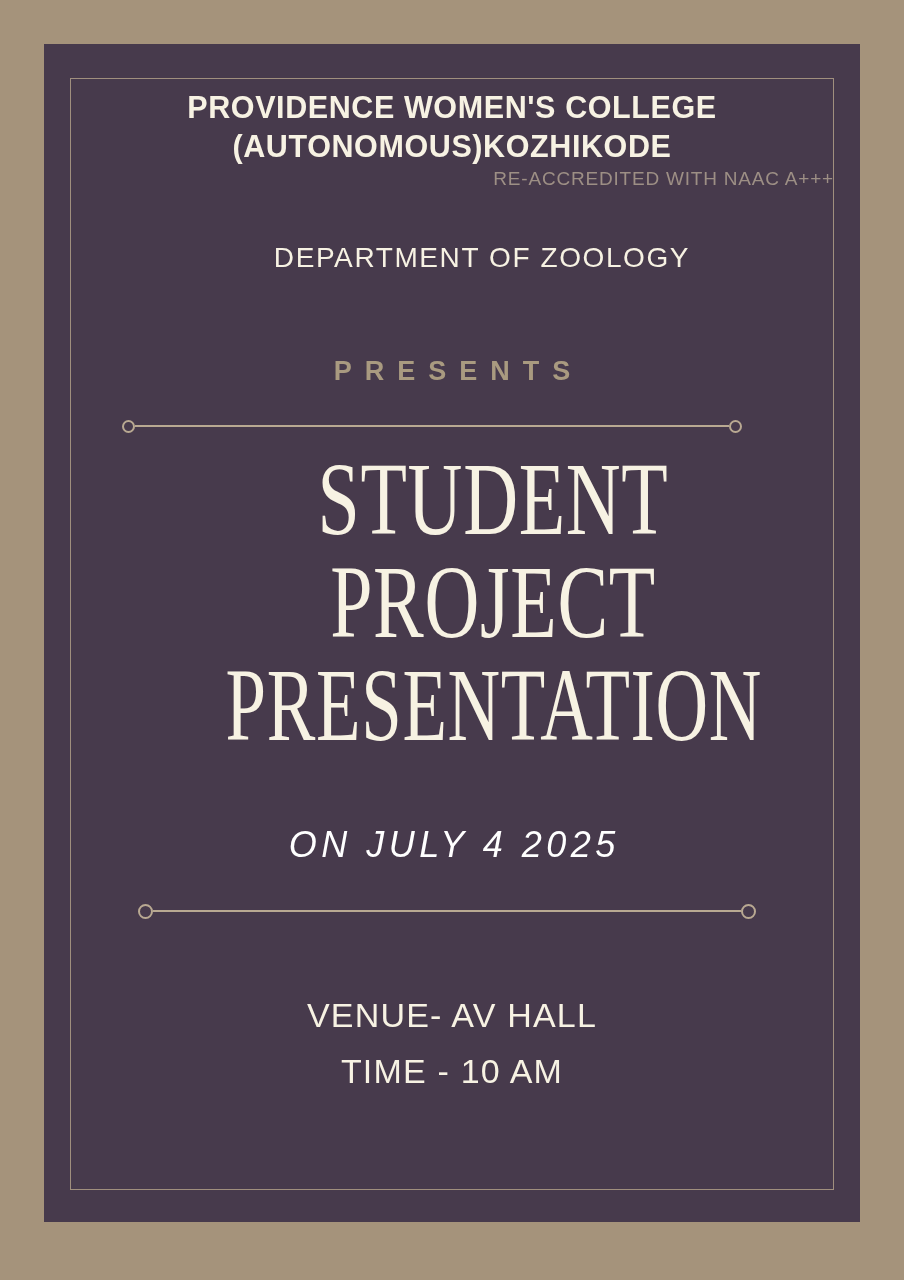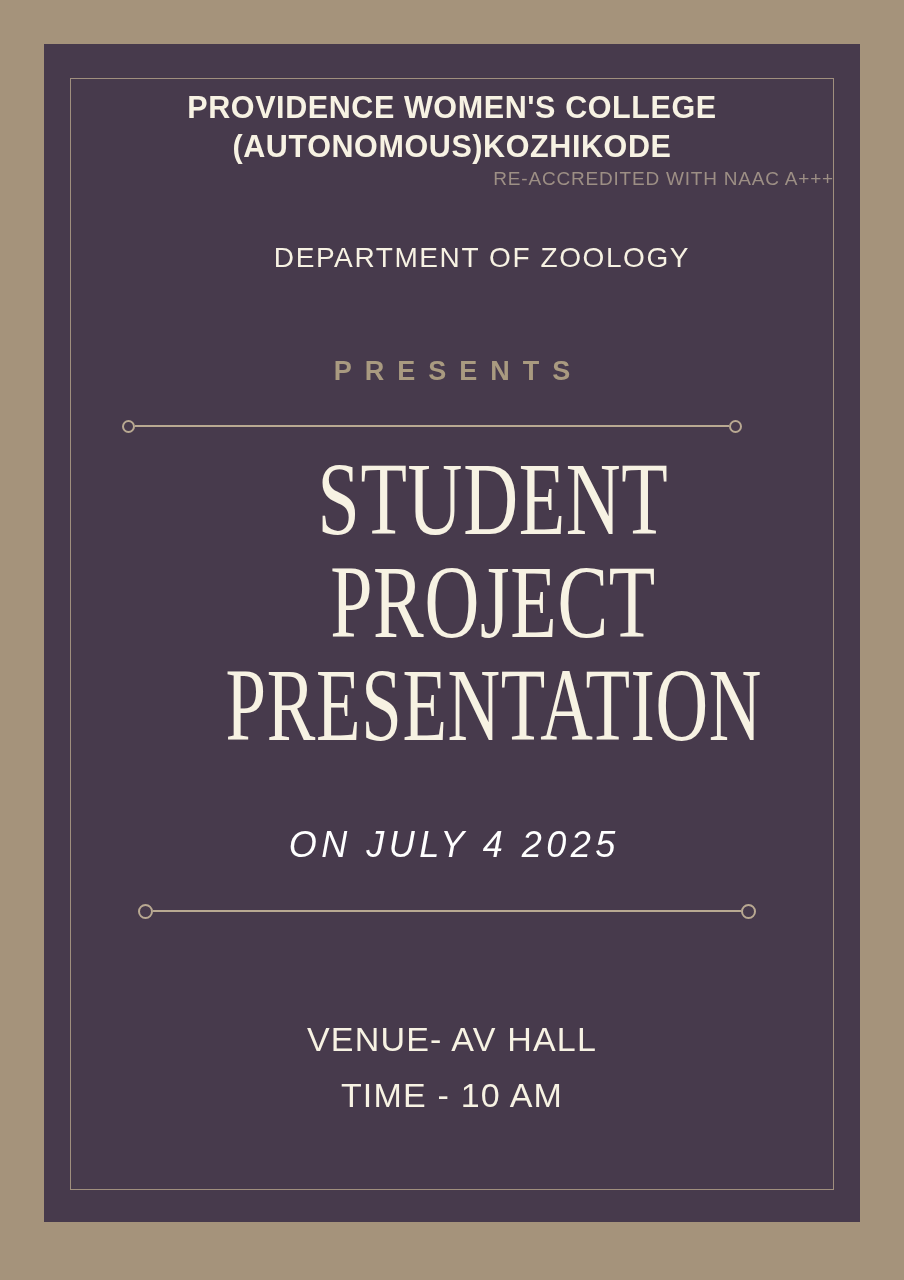--- a/index.html
+++ b/index.html
@@ -189,21 +189,20 @@
   .time-line {
     position: absolute;
     left: 0;
     width: 100%;
     text-align: center;
     color: #f7f2e3;
     font-size: 34px;
     font-weight: 300;
     letter-spacing: 1.2px;
     text-transform: uppercase;
-    margin-top: 24px;
   }
   .venue-line { top: 918px; }
   .time-line  { top: 974px; }
 </style>
 </head>
 <body>
 
 <div class="poster">
 
   <div class="panel"></div>

